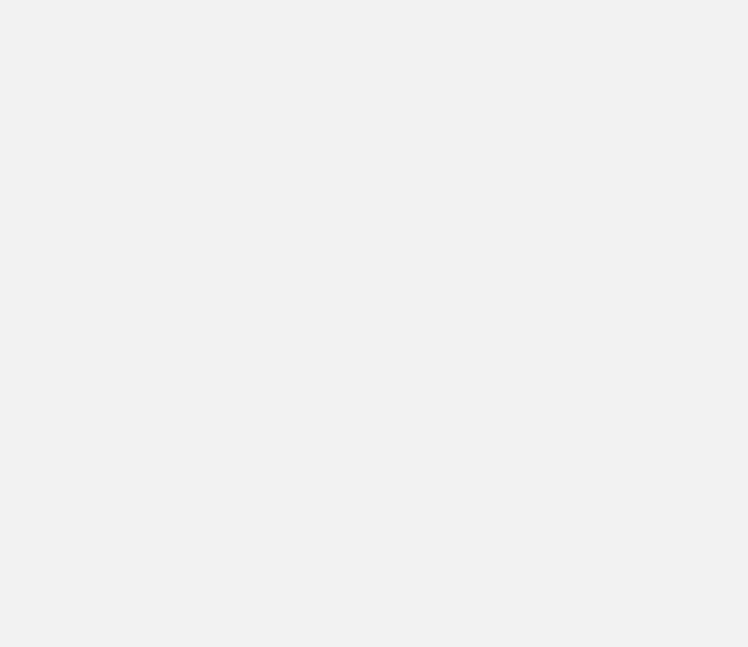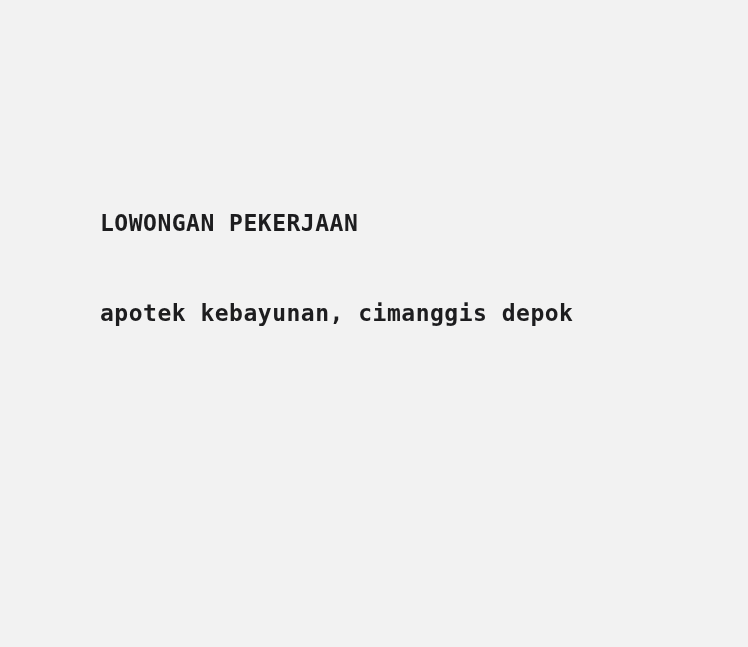--- a/index.html
+++ b/index.html
@@ -39,24 +39,20 @@
   .section {
     margin: 0;
   }
 </style>
 </head>
 <body>
 
 <div class="poster">
   <div class="text-block">
 
-    <div class="section">
-      <div class="line">LOWONGAN PEKERJAAN</div>
-      <div class="line">apotek kebayunan, cimanggis depok</div>
-    </div>
 
     <div class="line blank">&nbsp;</div>
 
     <div class="section">
       
       
       
       
       
       

